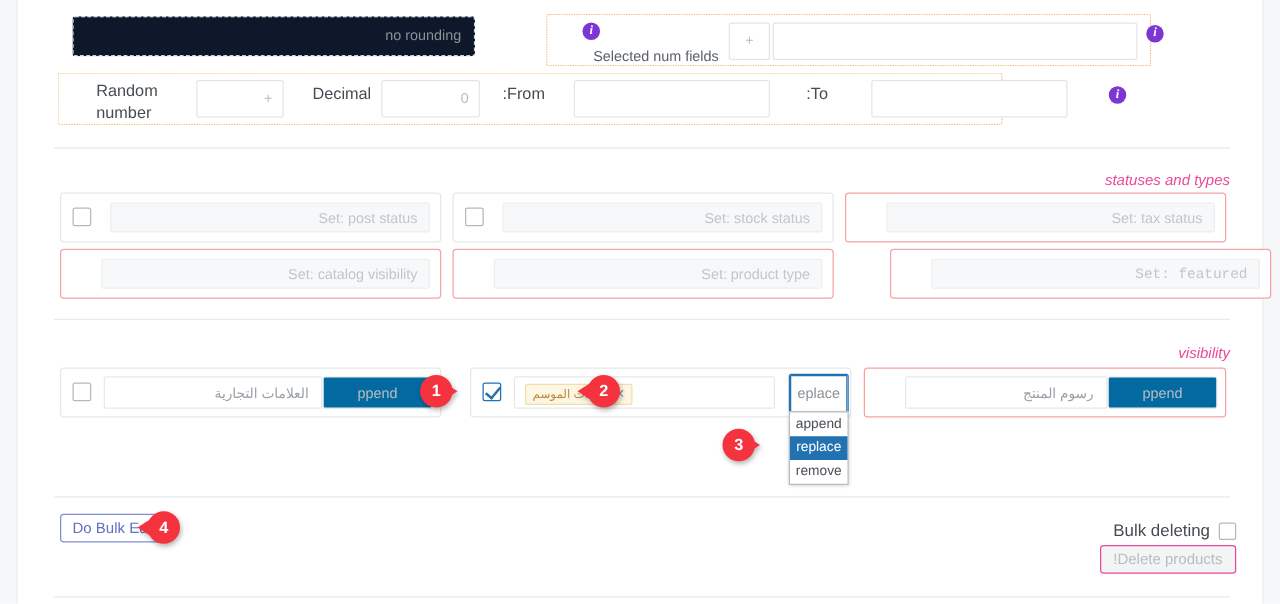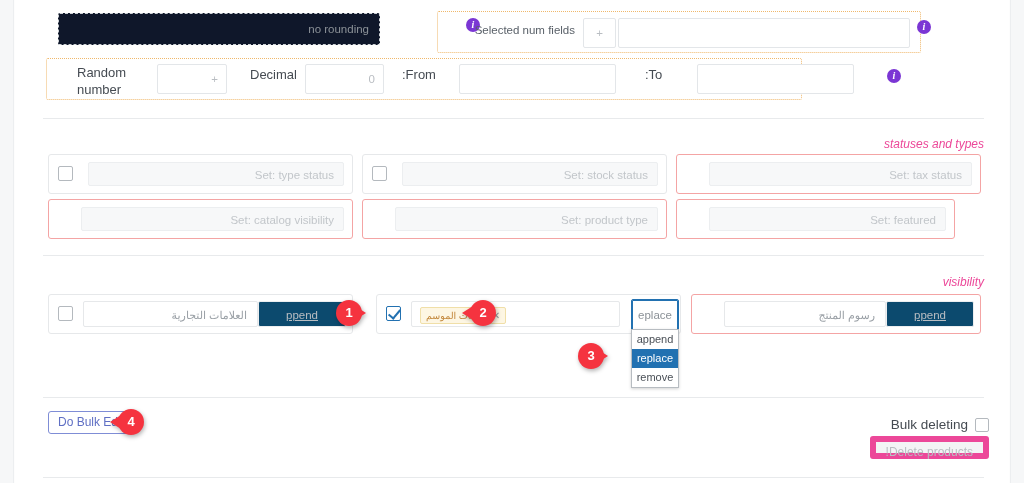--- a/index.html
+++ b/index.html
@@ -48,21 +48,21 @@
     text-align:right;
     padding:0 10px;
   }
   .dotted-orange { border:1px dotted #f0b86b; border-radius:2px; }
 
   
   .r1 { position:absolute; left:0; top:0; width:994px; height:56px; }
   #no-rounding-box { position:absolute; left:43px; top:13px; width:322px; }
   #info1 { position:absolute; left:451px; top:18px; }
   #selnum-wrap { position:absolute; left:422px; top:11px; width:484px; height:42px; }
-  #selnum-label { position:absolute; right:345px; top:12px; font-size:11.5px; color:#5a6169; white-space:nowrap;margin-left:41px; }
+  #selnum-label { position:absolute; right:345px; top:28px; font-size:11.5px; color:#5a6169; white-space:nowrap;margin-left:41px; }
   #selnum-plus { position:absolute; left:145px; top:6px; width:33px; }
   #selnum-main { position:absolute; left:180px; top:6px; width:292px; }
   #info2 { position:absolute; left:902px; top:20px; }
 
   
   .r2 { position:absolute; left:0; top:56px; width:994px; height:48px; }
   #rand-wrap { position:absolute; left:31px; top:2px; width:756px; height:42px; }
   #rand-label { position:absolute; left:30px; top:5px; width:70px; font-size:13px; color:#454b52; line-height:17px; }
   #rand-input { position:absolute; left:110px; top:5px; width:70px; }
   #dec-label { position:absolute; left:203px; top:8px; font-size:13px; color:#454b52; }
@@ -121,24 +121,23 @@
     transform:rotate(40deg);
   }
   .tax-cell .taxfield {
     position:absolute; top:6px; bottom:6px;
     background:#fff; border:1px solid #e6e8ea; border-radius:2px;
     font-size:11px; color:#9aa0a6; text-align:right;
     line-height:26px; padding-right:10px;
   }
   .tax-cell .mode {
     position:absolute; top:6px; bottom:6px; width:88px;
-    background:#0c4a6e; border:1px solid #eceef0; border-radius:2px;
+    background:#0369a1; border:1px solid #eceef0; border-radius:2px;
     font-size:11.5px; color:#b9bdc2; line-height:26px; text-align:center;
     overflow:hidden;
-    text-decoration:underline;
   }
   .chip {
     position:absolute; left:8px; top:5px; height:17px;
     background:#fdf6e3; border:1px solid #f0dfa8; border-radius:2px;
     padding:0 5px; font-size:9.5px; color:#c2863a; line-height:16px;
     white-space:nowrap; direction:rtl;
   }
   .chip .x { color:#8d9299; font-size:10px; margin-left:4px; }
 
   
@@ -171,21 +170,21 @@
     position:absolute; right:41px; top:417px;
     font-size:13.5px; color:#454b52;
   }
   #bulk-del-cb {
     position:absolute; right:20px; top:418px; width:14px; height:14px;
     border:1px solid #b4b9be; border-radius:2px; background:#fff;
   }
   #del-products-btn {
     position:absolute; right:20px; top:436px;
     height:23px; line-height:21px; padding:0 10px;
-    border:6px solid #ec4899; border-radius:3px;
+    border:1px solid #ec4899; border-radius:3px;
     background:#f3f4f5; color:#b9bdc2; font-size:12px;
   }
 
   
   .info-ico {
     width:14px; height:14px; border-radius:50%;
     background:#7b36d4; color:#fff;
     font-size:10px; font-weight:bold; font-style:italic;
     text-align:center; line-height:14px;
     font-family:"Liberation Serif", serif;
@@ -250,37 +249,37 @@
         <div class="info-ico" id="info3">i</div>
       </div>
     </div>
 
     <div class="hr" style="top:118px;"></div>
 
     <div class="sec-label" style="top:137px;">statuses and types</div>
 
     <div class="cell" style="left:33px;  top:154px; width:305px;">
       <div class="cb"></div>
-      <div class="field">Set: type status</div>
+      <div class="field">Set: post status</div>
     </div>
     <div class="cell" style="left:347px; top:154px; width:305px;">
       <div class="cb"></div>
       <div class="field">Set: stock status</div>
     </div>
     <div class="cell red nocb" style="left:33px;  top:199px; width:305px;">
       <div class="field" style="left:32px;">Set: catalog visibility</div>
     </div>
 
     <div class="cell red nocb" style="left:661px; top:154px; width:305px;">
       <div class="field" style="left:32px;">Set: tax status</div>
     </div>
     <div class="cell red nocb" style="left:347px; top:199px; width:305px;">
       <div class="field" style="left:32px;">Set: product type</div>
     </div>
-    <div class="cell red nocb" style="left:661px; top:199px; width:279px;">
+    <div class="cell red nocb" style="left:697px; top:199px; width:305px;font-family:Liberation Mono, monospace;">
       <div class="field" style="left:32px;">Set: featured</div>
     </div>
 
     <div class="hr" style="top:255px;"></div>
 
     <div class="sec-label" style="top:275px;">visibility</div>
 
     <div class="tax-cell" style="left:33px; top:294px; width:305px;">
       <div class="cb"></div>
       <div class="taxfield" style="left:34px; right:94px;">العلامات التجارية</div>

